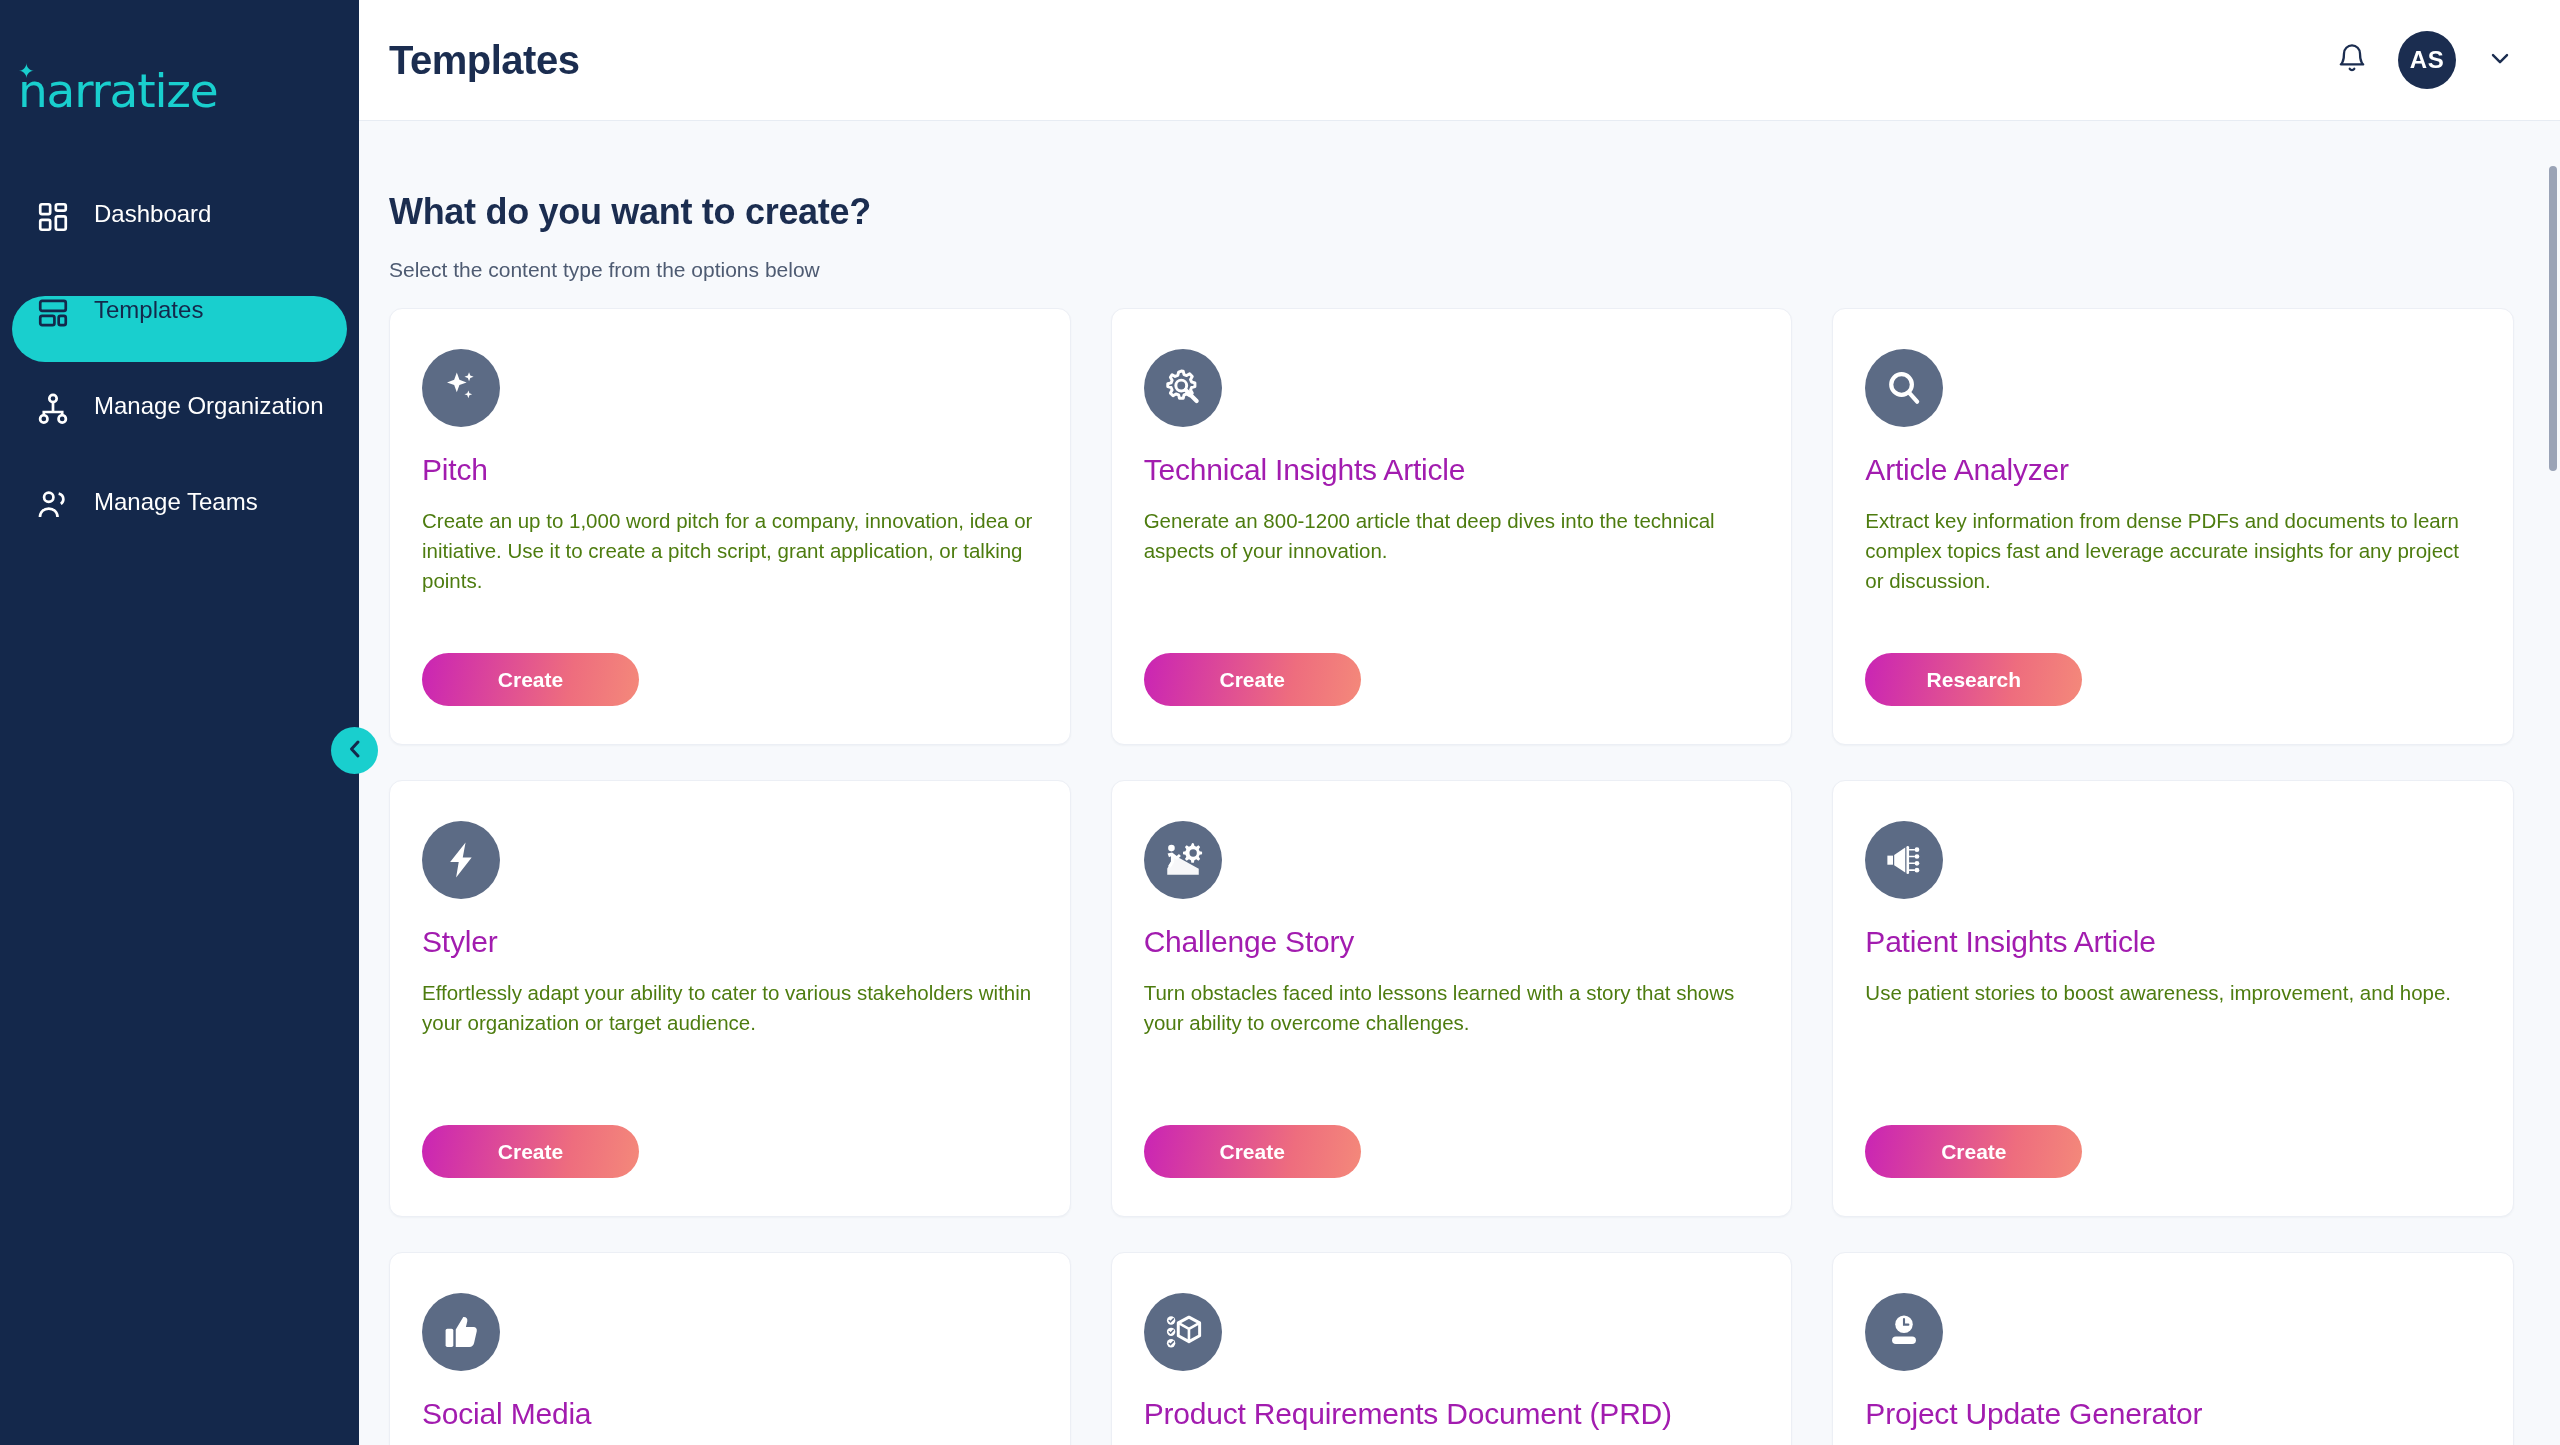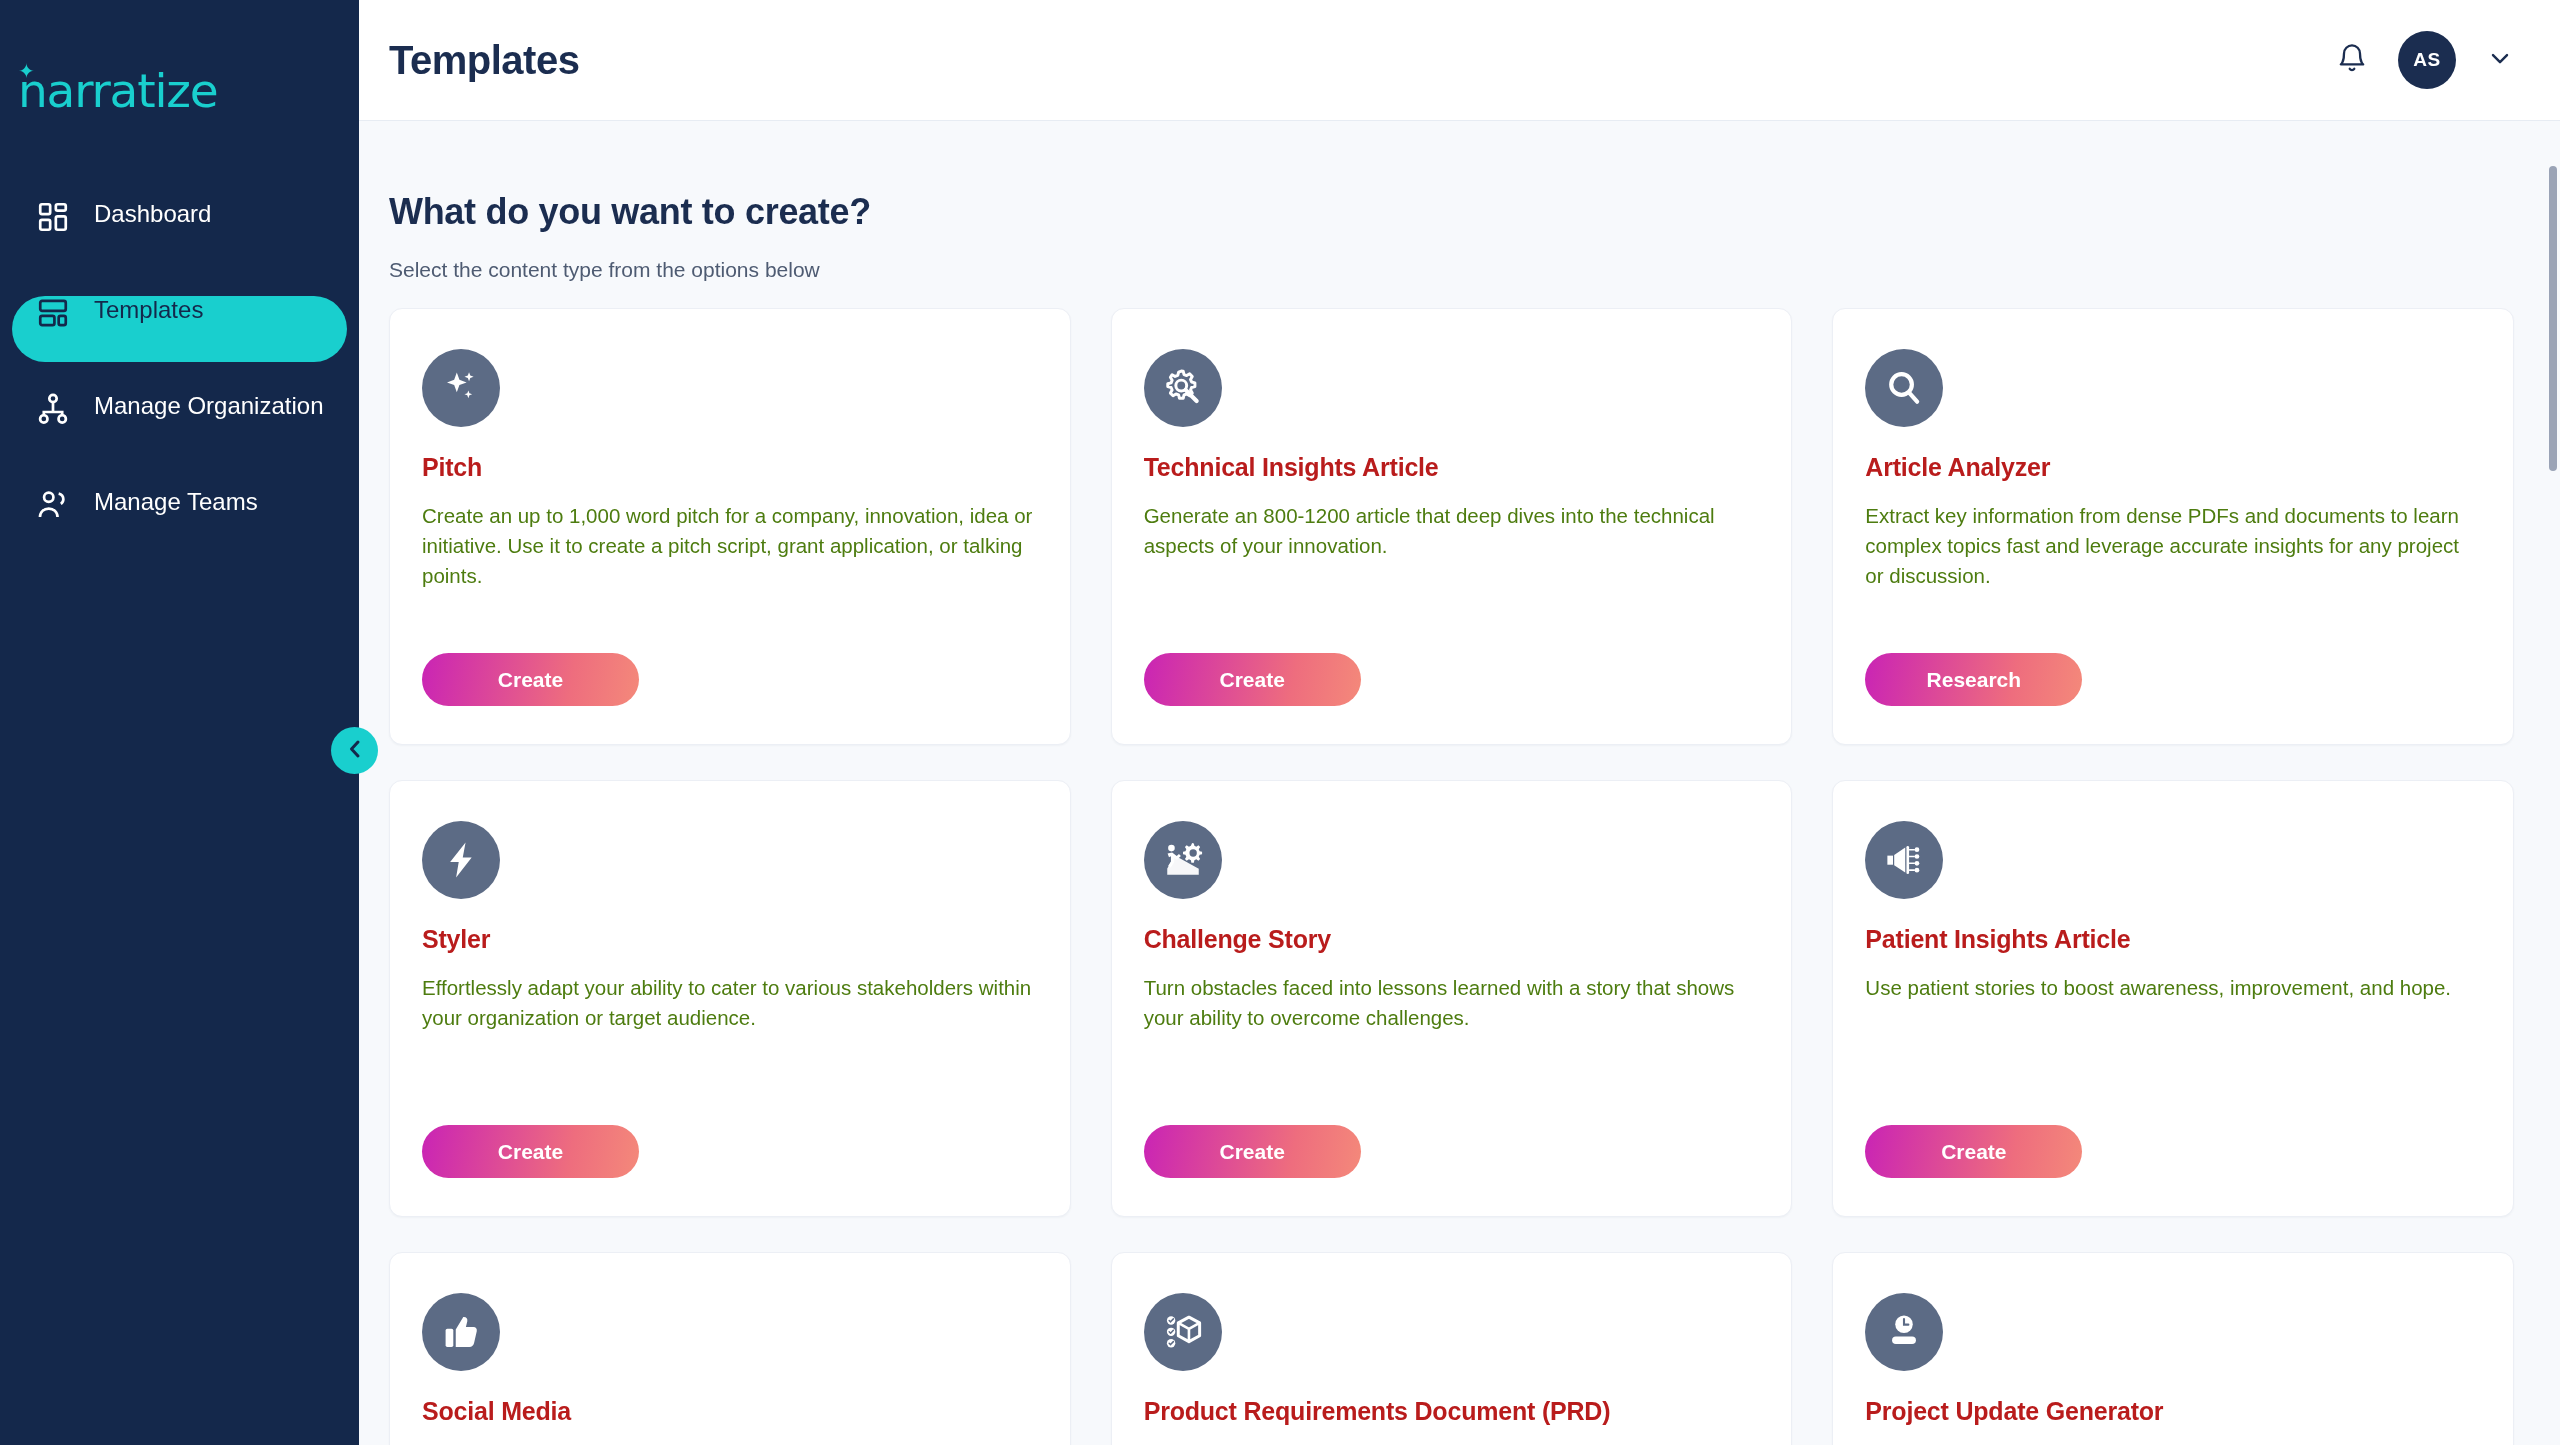--- a/index.html
+++ b/index.html
@@ -121,21 +121,21 @@
     align-items: center;
     gap: 30px;
   }
 
   #avatar {
     width: 58px;
     height: 58px;
     border-radius: 50%;
     background: #1b2d50;
     color: #ffffff;
-    font-size: 19px;
+    font-size: 24px;
     font-weight: bold;
     display: flex;
     align-items: center;
     justify-content: center;
     cursor: pointer;
     letter-spacing: 0.5px;
   }
 
   
   #content {
@@ -183,23 +183,23 @@
     background: #5c6b85;
     display: flex;
     align-items: center;
     justify-content: center;
     margin-bottom: 26px;
     flex: none;
   }
   .card-icon svg { width: 42px; height: 42px; display: block; }
 
   .card-title {
-    font-size: 25px;
-    font-weight: bold;
-    color: #b91c1c;
+    font-size: 30px;
+    font-weight: normal;
+    color: #a21caf;
     margin-bottom: 19px;
     letter-spacing: -0.2px;
   }
 
   .card-desc {
     font-size: 20.5px;
     line-height: 1.47;
     color: #4d7c0f;
   }
 

